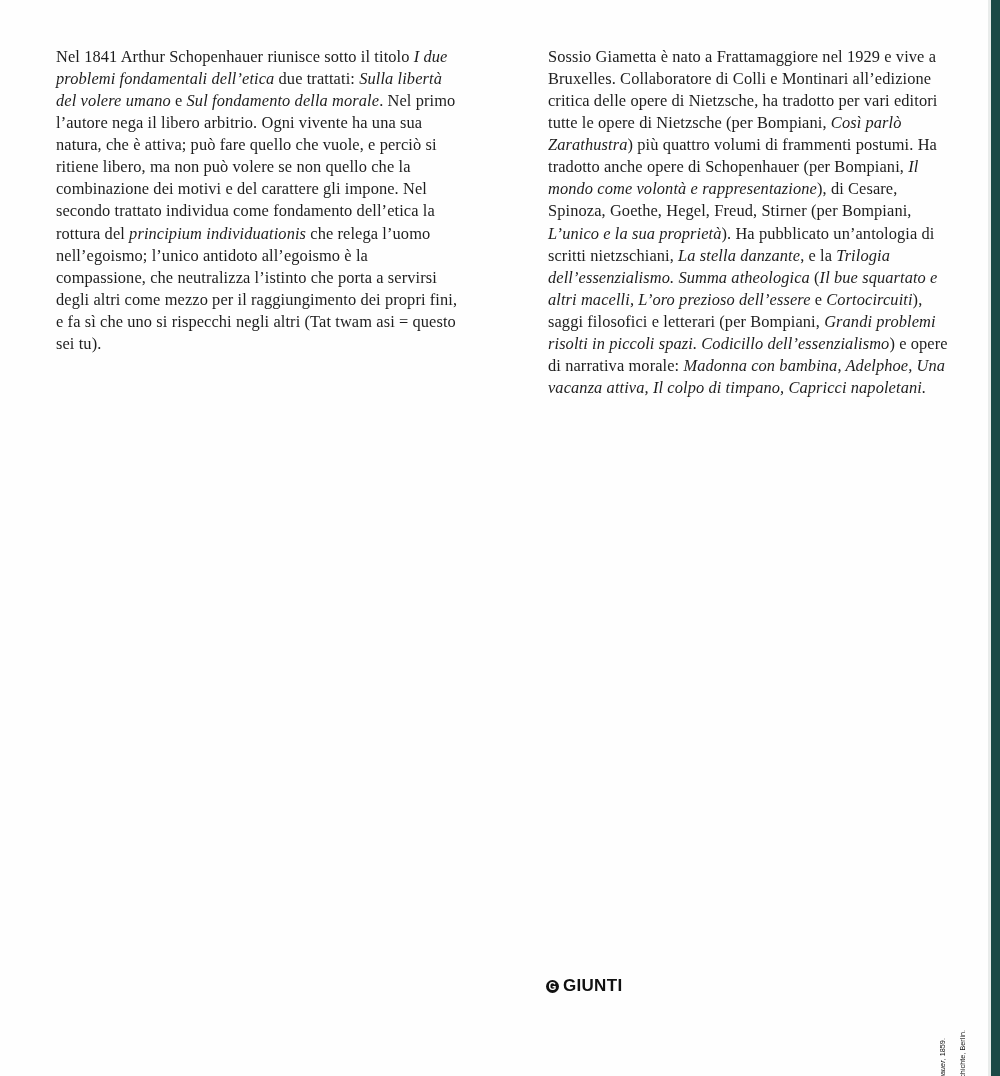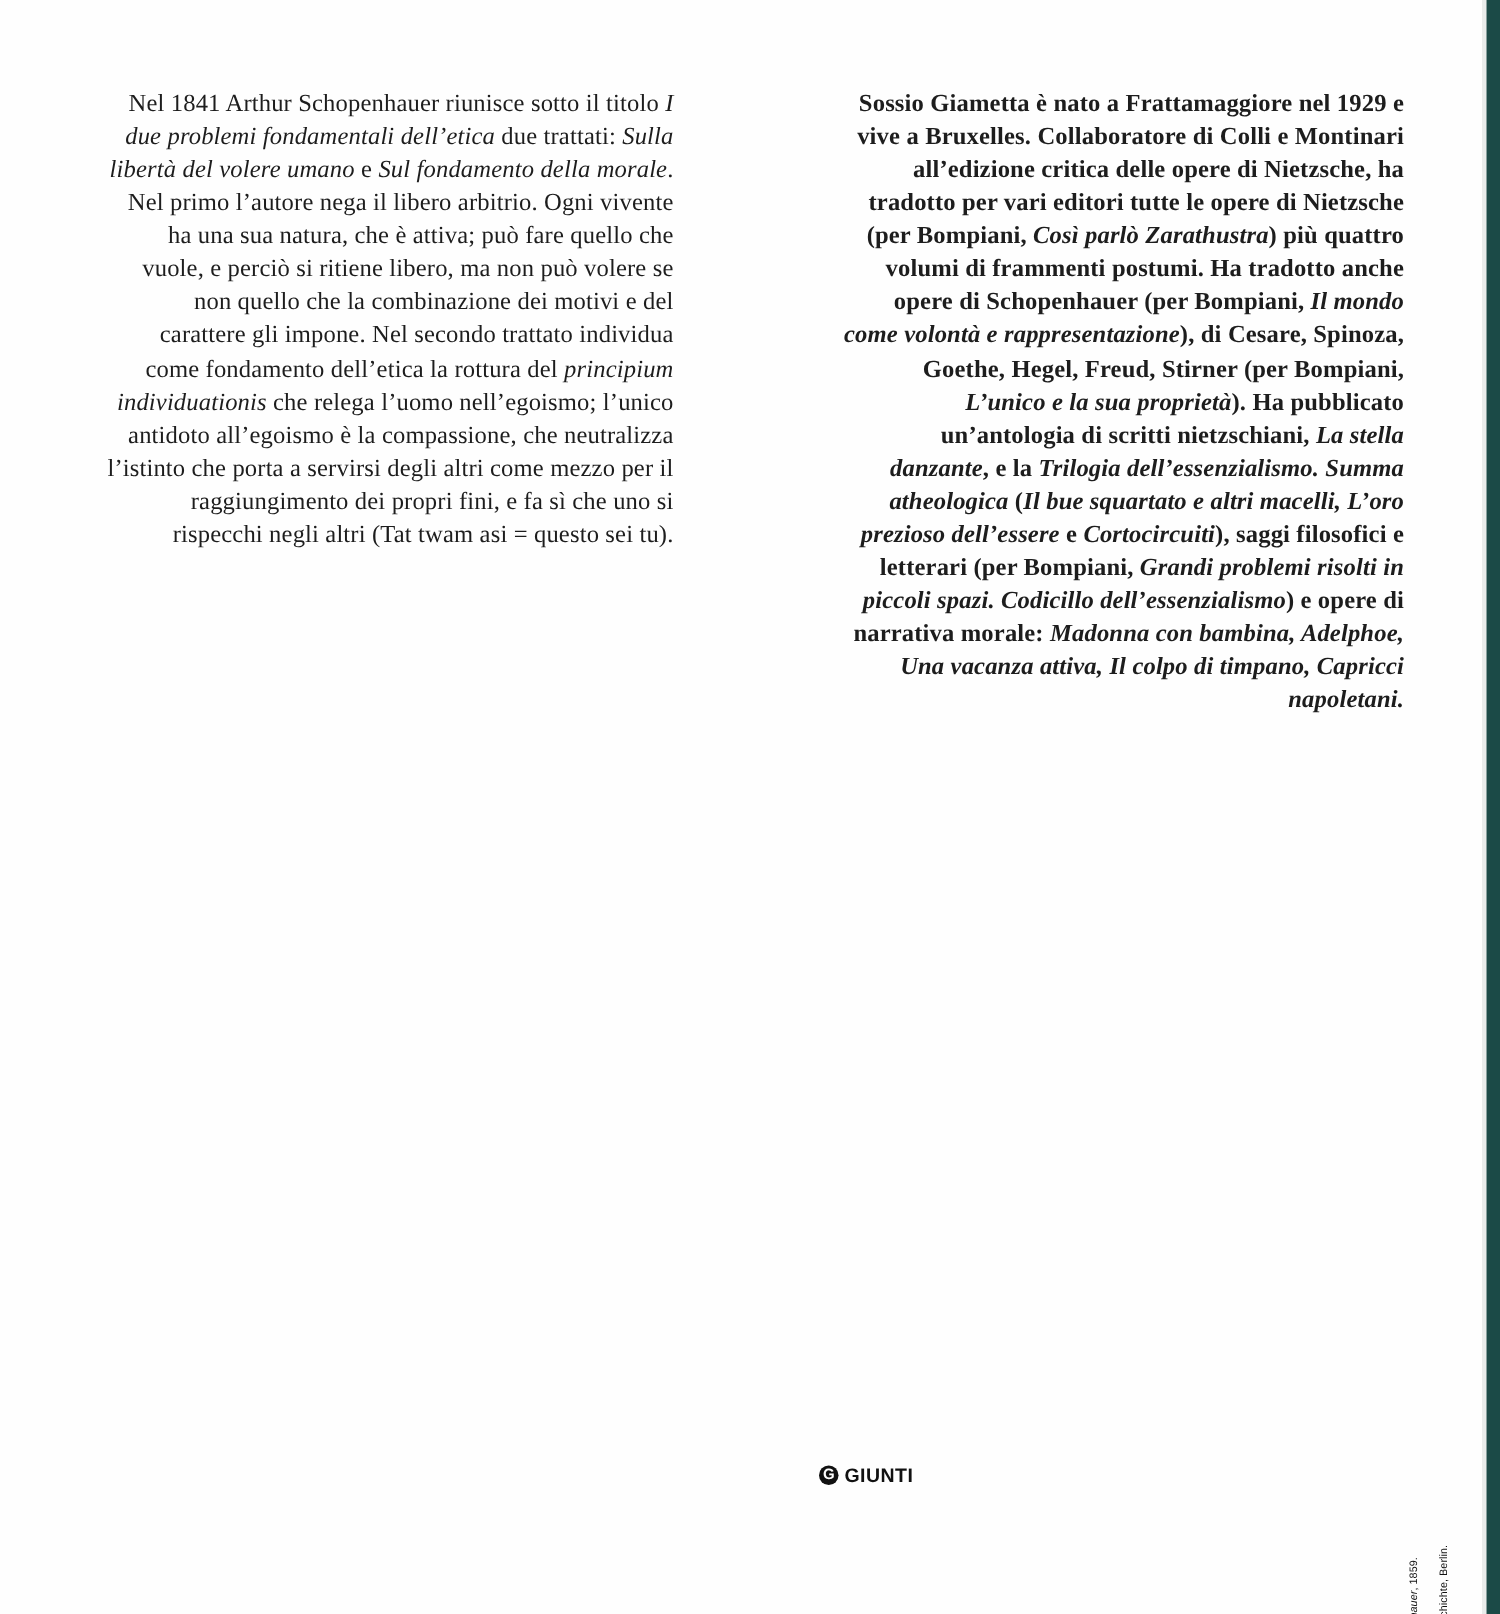--- a/index.html
+++ b/index.html
@@ -51,25 +51,23 @@
     color: #1d1d1d;
     letter-spacing: 0.1px;
   }
   .col-left {
     left: 56px;
     width: 405px;
   }
   .col-right {
     left: 548px;
     width: 400px;
-    font-weight: bold;
   }
   .col p {
-    margin: 12px;
-    text-align: right;
+    margin: 0;
   }
   .col i, .col em {
     font-style: italic;
   }
 
   
   .publisher {
     position: absolute;
     left: 546px;
     top: 976px;
@@ -88,21 +86,21 @@
     color: #ffffff;
     font-family: "Liberation Sans", sans-serif;
     font-size: 10px;
     font-weight: bold;
     line-height: 13px;
     text-align: center;
     letter-spacing: 0;
   }
   .logo-text {
     font-family: "Liberation Sans", sans-serif;
-    font-size: 13px;
+    font-size: 17px;
     font-weight: bold;
     letter-spacing: 0.3px;
     color: #111111;
   }
   .urls {
     margin-top: 8px;
     font-family: "Liberation Sans", sans-serif;
     font-size: 10.5px;
     font-weight: bold;
     line-height: 1.33;

